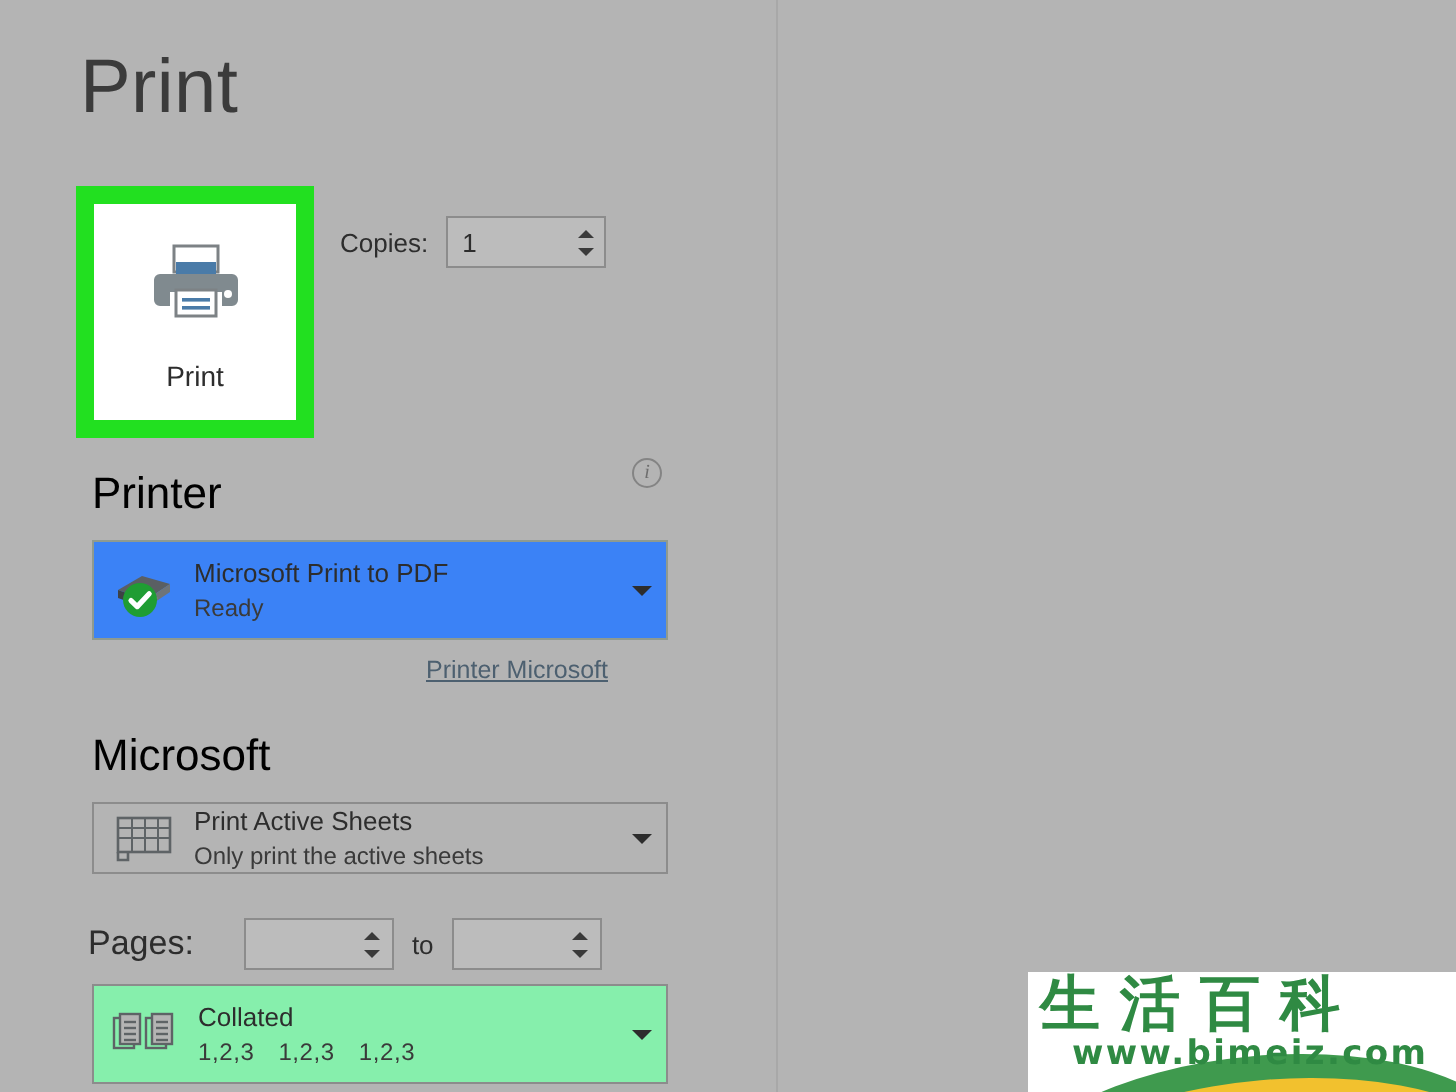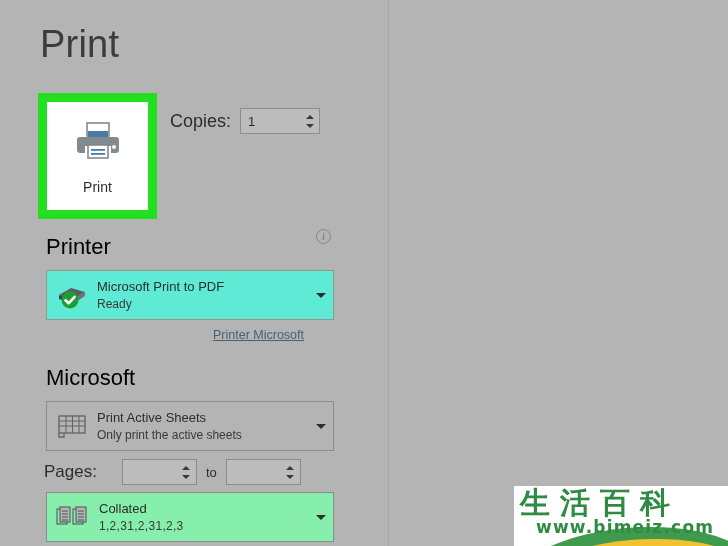--- a/index.html
+++ b/index.html
@@ -78,21 +78,21 @@
 
   
   .copies-row {
     position: absolute;
     left: 170px;
     top: 108px;
     display: flex;
     align-items: center;
   }
   .copies-label {
-    font-size: 18px;
+    font-size: 13px;
     color: #2d2d2d;
     margin-right: 9px;
   }
   .spinner {
     position: relative;
     background: #bcbcbc;
     border: 1px solid #8c8c8c;
     box-sizing: border-box;
     height: 26px;
     display: flex;
@@ -195,52 +195,52 @@
     border-left: 5px solid transparent;
     border-right: 5px solid transparent;
     border-top: 5px solid #2d2d2d;
   }
 
   #printer-dropdown {
     left: 46px;
     top: 270px;
     width: 288px;
     height: 50px;
-    background: #5eead4;
+    background: #3b82f6;
   }
   #printer-properties-link {
     position: absolute;
     left: 213px;
     top: 328px;
     font-size: 12.5px;
     color: #4d6070;
     text-decoration: underline;
   }
 
   #sheets-dropdown {
     left: 46px;
     top: 401px;
     width: 288px;
-    height: 50px;
+    height: 36px;
     background: #b4b4b4;
     border-color: #8c8c8c;
     align-items: center;
   }
   #collated-dropdown {
     left: 46px;
     top: 492px;
     width: 288px;
     height: 50px;
     background: #86efac;
     border-color: #8c8c8c;
   }
   #collated-dropdown .dd-line2 {
     letter-spacing: 0.3px;
   }
-  .collate-nums { display: flex; }
+  .collate-nums { display: flex; gap: 12px; }
 
   
   .pages-row {
     position: absolute;
     left: 44px;
     top: 459px;
     display: flex;
     align-items: center;
   }
   .pages-label {

